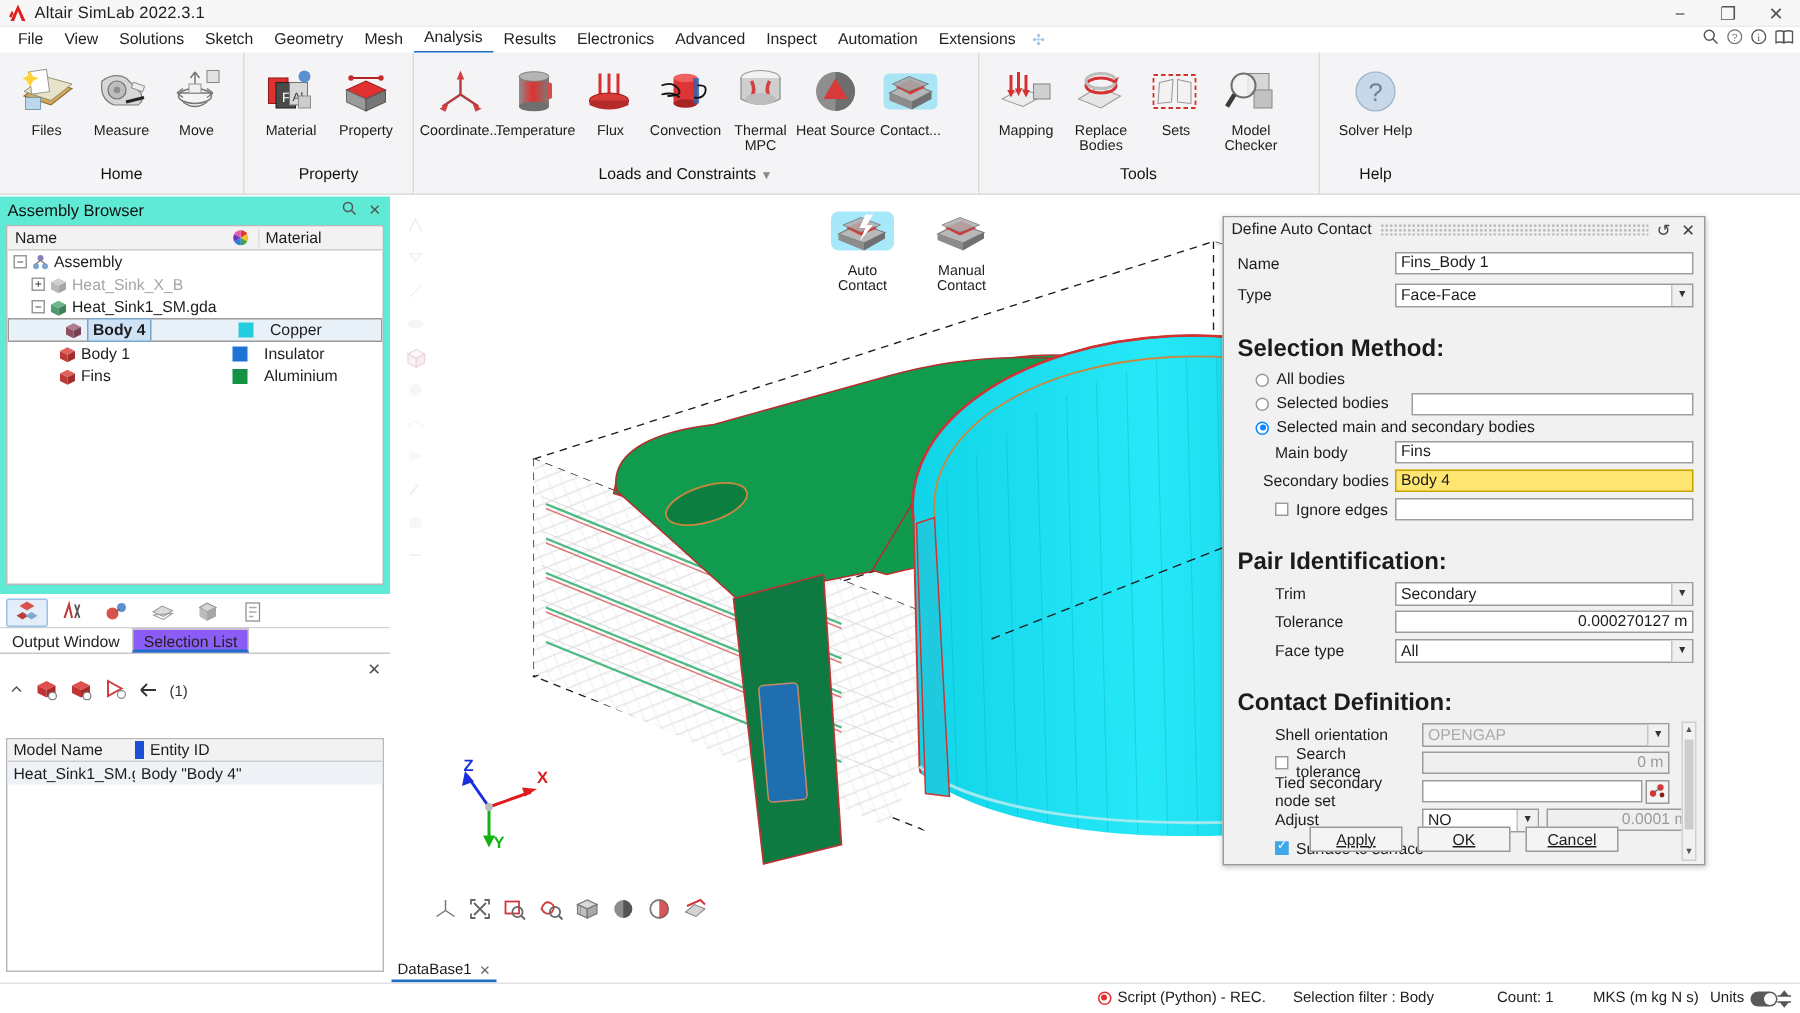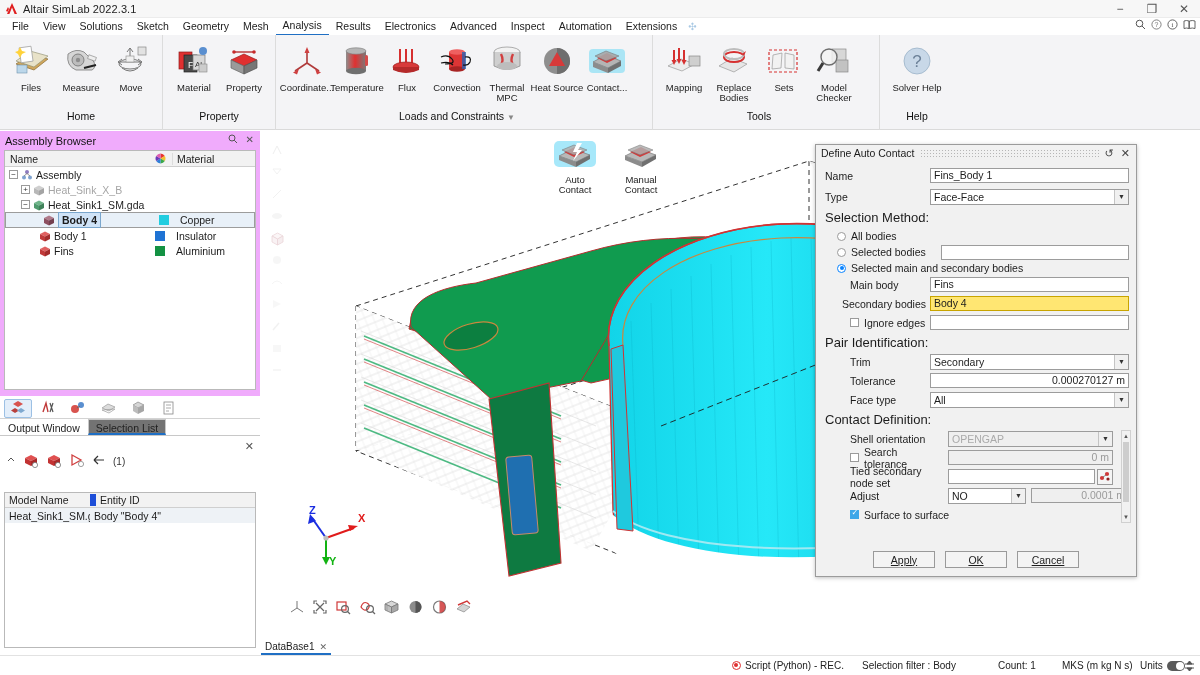--- a/index.html
+++ b/index.html
@@ -53,21 +53,21 @@
              padding-top:6px; cursor:default; }
   .rib-btn .ico { width:40px; height:40px; display:flex; align-items:center; justify-content:center; }
   .rib-btn .lbl { font-size:9.5px; color:#1c1c1c; text-align:center; line-height:10px;
                   margin-top:2px; width:58px; }
   .rib-title { font-size:10.5px; color:#111; text-align:center; height:20px;
                line-height:18px; width:100%; }
   .rib-title .caret { color:#888; font-size:8px; }
 
   
   .abrowser {
-    position:absolute; left:0; top:131px; width:260px; height:265px; background:#f0abfc;
+    position:absolute; left:0; top:131px; width:260px; height:265px; background:#5eead4;
   }
   .ab-head { height:19px; display:flex; align-items:center; padding-left:5px;
              font-size:11px; color:#111; position:relative; }
   .ab-head .tools { position:absolute; right:6px; top:3px; display:flex; gap:8px; color:#555; font-size:10px; }
   .ab-tree { position:absolute; left:4px; top:19px; right:4px; bottom:6px;
              border:1px solid #b9b9b9; background:#fff; overflow:hidden; }
   .tree-head { display:flex; height:16px; background:#f2f2f2; border-bottom:1px solid #cfcfcf;
                font-size:10.5px; align-items:center; }
   .tree-head .c1 { width:143px; padding-left:5px; }
   .tree-head .c-sw { width:24px; display:flex; justify-content:center; align-items:center; }
@@ -90,21 +90,21 @@
             display:flex; align-items:center; padding-left:4px; gap:2px;
             border-bottom:1px solid #d3d3d3; background:#fff; }
   .lstrip .b { width:28px; height:19px; display:flex; align-items:center; justify-content:center; }
   .lstrip .b.on { background:#e3eefa; border:1px solid #9cc0e4; border-radius:2px; }
 
   
   .selpanel { position:absolute; left:0; top:419px; width:260px; height:235px; background:#fff; }
   .tabs { display:flex; height:17px; border-bottom:1px solid #c8c8c8; }
   .tab { padding:0 7px; font-size:10.5px; line-height:16px; color:#222; border:1px solid transparent;
          border-bottom:none; }
-  .tab.active { background:#737373; border-color:#c8c8c8; border-bottom:2px solid #1f6fc4;
+  .tab.active { background:#8b5cf6; border-color:#c8c8c8; border-bottom:2px solid #1f6fc4;
                 position:relative; top:0px; }
   .selclose { position:absolute; right:6px; top:21px; color:#555; font-size:11px; }
   .seltools { display:flex; align-items:center; gap:7px; height:24px; padding:0 6px; margin-top:13px; }
   .seltools .cnt { font-size:10px; color:#333; }
   .seltable { position:absolute; left:4px; top:73px; right:4px; bottom:6px;
               border:1px solid #b9b9b9; background:#fff; }
   .st-head { display:flex; height:15px; background:#f2f2f2; border-bottom:1px solid #cfcfcf;
              font-size:10.5px; align-items:center; }
   .st-head .a { width:85px; padding-left:4px; }
   .st-head .b { flex:1; padding-left:4px; border-left:6px solid #1d4ed8; }
@@ -142,21 +142,21 @@
          padding:0 3px; line-height:13px; }
   .inp.hl { background:#ffe672; border-color:#c8a400; }
   .inp.ro { background:#efefef; color:#9a9a9a; }
   .inp.num { text-align:right; }
   .sel { flex:1; height:16px; border:1px solid #9c9c9c; background:#fff; font-size:10.5px;
          padding:0 3px; line-height:14px; position:relative; }
   .sel .arw { position:absolute; right:0; top:0; width:14px; height:14px; background:#f0f0f0;
               border-left:1px solid #c4c4c4; display:flex; align-items:center; justify-content:center;
               font-size:7px; color:#333; }
   .sel.ro { background:#efefef; color:#aaa; }
-  .sect { font-size:13px; margin:4px 0 3px 0; }
+  .sect { font-size:16px; margin:18px 0 3px 0;font-weight:bold; }
   .rrow { display:flex; align-items:center; height:16px; padding-left:12px; }
   .radio { width:9px; height:9px; border-radius:50%; border:1px solid #9a9a9a; background:#fff;
            margin-right:5px; flex:none; position:relative; }
   .radio.on { border-color:#0a84ff; background:#fff; }
   .radio.on::after { content:""; position:absolute; left:1.5px; top:1.5px; width:4px; height:4px;
                      border-radius:50%; background:#0a84ff; }
   .cb { width:9px; height:9px; border:1px solid #9a9a9a; background:#fff; margin-right:5px;
         flex:none; position:relative; }
   .cb.on { background:#3ea7e8; border-color:#3ea7e8; }
   .cb.on::after { content:"✓"; position:absolute; left:0.4px; top:-2.6px; color:#fff; font-size:8px; }

